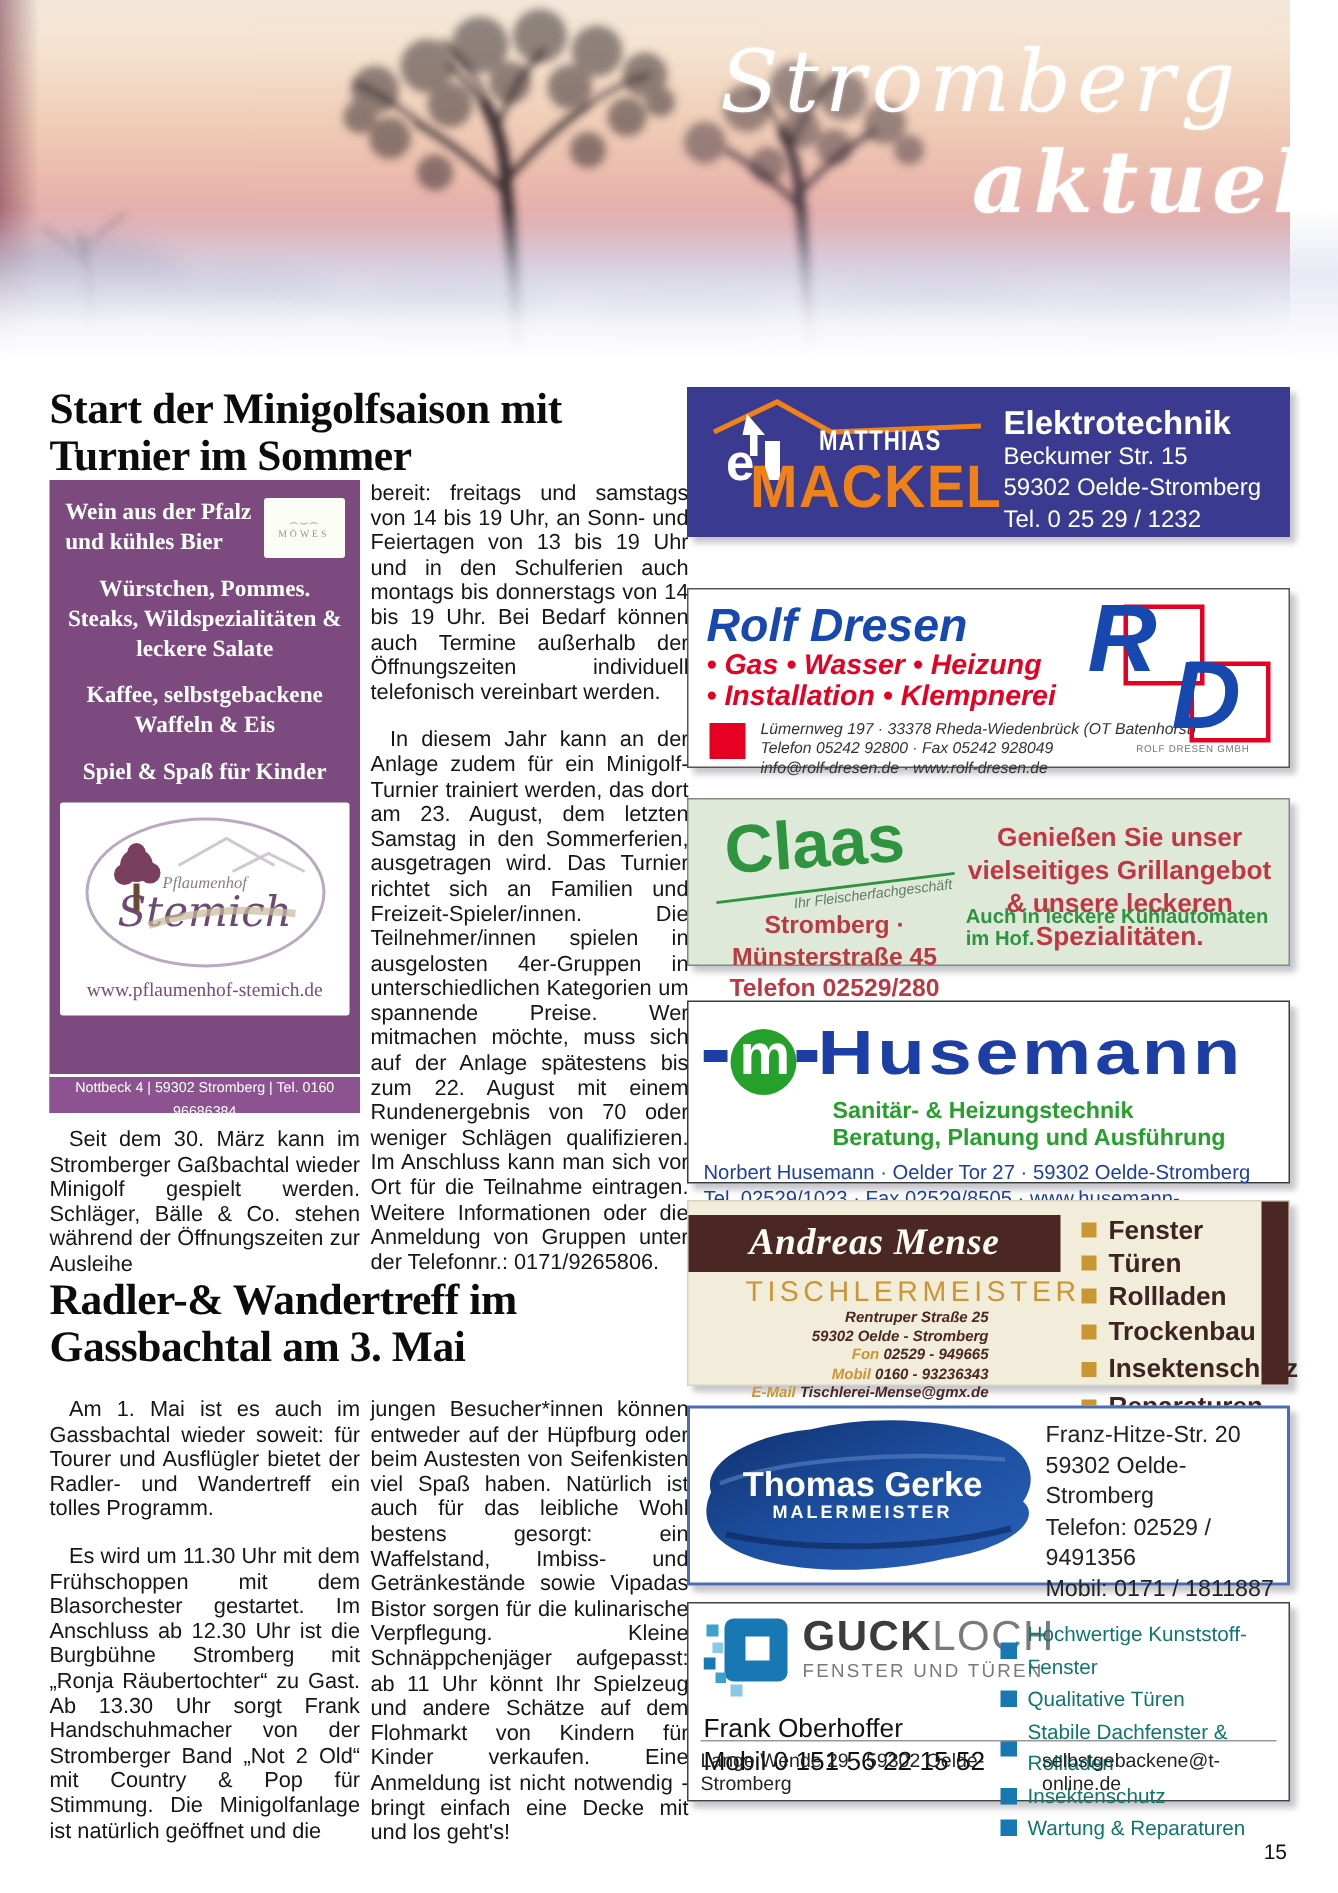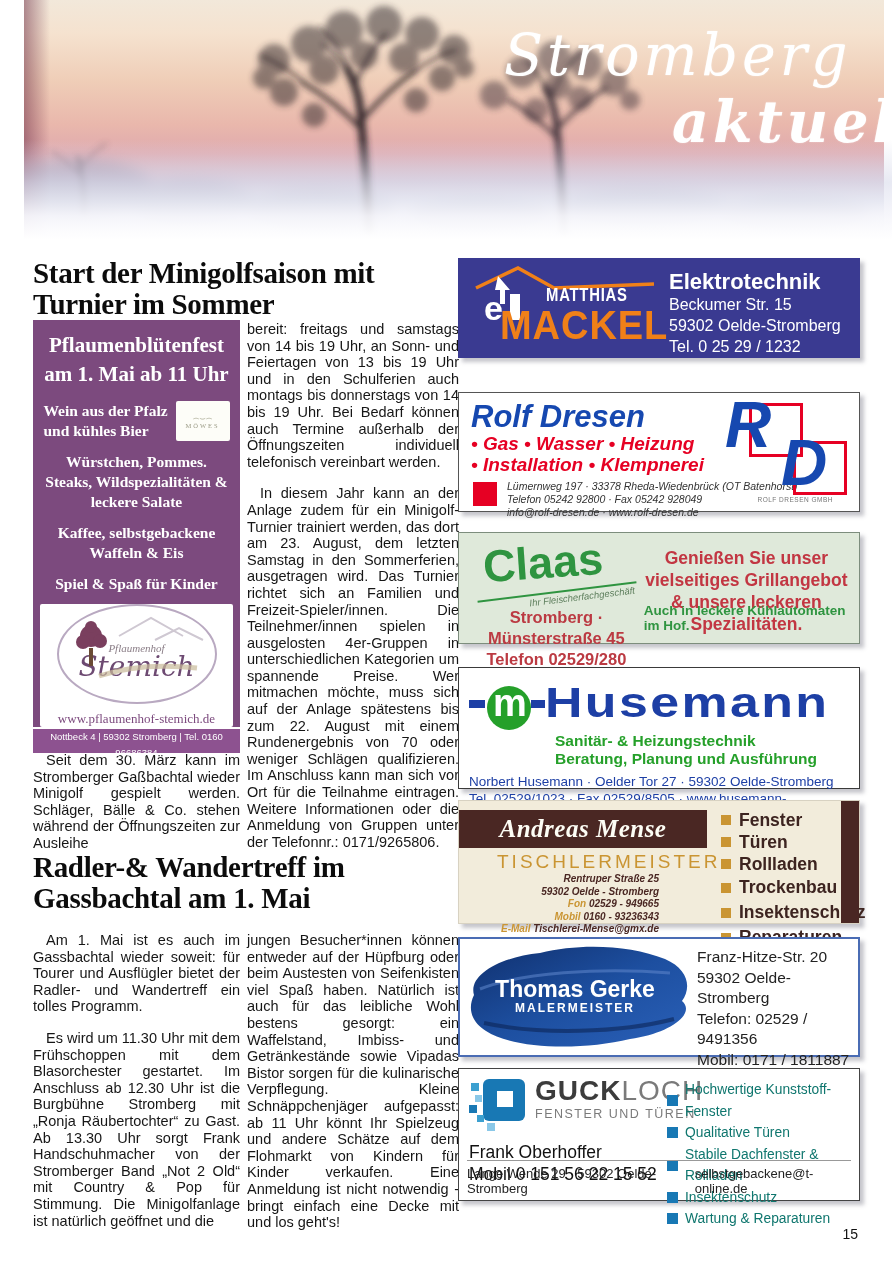--- a/index.html
+++ b/index.html
@@ -2,21 +2,21 @@
 <html lang="de"><head>
 <meta charset="utf-8">
 <style>
   html,body{margin:0;padding:0;background:#888;}
   .page{position:relative;width:892px;height:1262px;background:#fff;margin:0 auto;
         font-family:"Liberation Sans",sans-serif;overflow:hidden;}
 
   
   .hdr{position:absolute;left:0;top:0;width:860px;height:240px;
        background:linear-gradient(180deg,#f2e8da 0%,#f5e2cf 14%,#efcdb7 34%,
-       #e9b7ac 52%,#dfa9ae 64%,#d2b3c3 74%,#c6c9dc 84%,#eceef5 93%,#ffffff 100%);margin-left:24px;}
+       #e9b7ac 52%,#dfa9ae 64%,#d2b3c3 74%,#c6c9dc 84%,#eceef5 93%,#ffffff 100%);}
   .hdr-left-shade{position:absolute;left:0;top:0;width:26px;height:240px;
        background:linear-gradient(90deg,rgba(104,40,66,.5),rgba(104,40,66,0));}
   .hdr-mist{position:absolute;left:0;top:0;width:892px;height:240px;
        background:linear-gradient(180deg,rgba(255,255,255,0) 0%,rgba(255,255,255,0) 58%,
        rgba(222,224,238,.7) 76%,rgba(246,246,251,.95) 90%,#ffffff 100%);}
   .hdr-title{position:absolute;color:#fff;font-family:"DejaVu Serif",serif;
        font-style:italic;letter-spacing:4px;text-shadow:0 0 2px rgba(255,255,255,.4);}
   .hdr-title.l1{top:22px;left:480px;font-size:57px;}
   .hdr-title.l2{top:88px;left:648px;font-size:57px;font-weight:bold;}
 
@@ -240,36 +240,32 @@
     <p class="noindent">bereit: freitags und samstags von 14 bis 19 Uhr, an Sonn- und Feiertagen von 13 bis 19 Uhr und in den Schulferien auch montags bis donnerstags von 14 bis 19 Uhr. Bei Bedarf können auch Termine außerhalb der Öffnungszeiten individuell telefonisch vereinbart werden.</p>
     <p>In diesem Jahr kann an der Anlage zudem für ein Minigolf-Turnier trainiert werden, das dort am 23. August, dem letzten Samstag in den Sommerferien, ausgetragen wird. Das Turnier richtet sich an Familien und Freizeit-Spieler/innen. Die Teilnehmer/innen spielen in ausgelosten 4er-Gruppen in unterschiedlichen Kategorien um spannende Preise. Wer mitmachen möchte, muss sich auf der Anlage spätestens bis zum 22. August mit einem Rundenergebnis von 70 oder weniger Schlägen qualifizieren. Im Anschluss kann man sich vor Ort für die Teilnahme eintragen. Weitere Informationen oder die Anmeldung von Gruppen unter der Telefonnr.: 0171/9265806.</p>
   </div>
 
   <div class="col" style="left:33px;top:752px;width:207px;">
     <p>Seit dem 30. März kann im Stromberger Gaßbachtal wieder Minigolf gespielt werden. Schläger, Bälle &amp; Co. stehen während der Öffnungszeiten zur Ausleihe</p>
   </div>
 
   <div class="art-title" style="left:33px;top:852px;width:425px;">
     <div>Radler-&amp; Wandertreff im</div>
-    <div>Gassbachtal am 1. Mai</div>
+    <div>Gassbachtal am 3. Mai</div>
   </div>
 
   <div class="col" style="left:33px;top:932px;width:207px;">
     <p>Am 1. Mai ist es auch im Gassbachtal wieder soweit: für Tourer und Ausflügler bietet der Radler- und Wandertreff ein tolles Programm.</p>
     <p>Es wird um 11.30 Uhr mit dem Frühschoppen mit dem Blasorchester gestartet. Im Anschluss ab 12.30 Uhr ist die Burgbühne Stromberg mit „Ronja Räubertochter“ zu Gast. Ab 13.30 Uhr sorgt Frank Handschuhmacher von der Stromberger Band „Not 2 Old“ mit Country &amp; Pop für Stimmung. Die Minigolfanlage ist natürlich geöffnet und die</p>
   </div>
   <div class="col" style="left:247px;top:932px;width:212px;">
     <p class="noindent">jungen Besucher*innen können entweder auf der Hüpfburg oder beim Austesten von Seifenkisten viel Spaß haben. Natürlich ist auch für das leibliche Wohl bestens gesorgt: ein Waffelstand, Imbiss- und Getränkestände sowie Vipadas Bistor sorgen für die kulinarische Verpflegung. Kleine Schnäppchenjäger aufgepasst: ab 11 Uhr könnt Ihr Spielzeug und andere Schätze auf dem Flohmarkt von Kindern für Kinder verkaufen. Eine Anmeldung ist nicht notwendig - bringt einfach eine Decke mit und los geht's!</p>
   </div>
 
   <div class="stemich">
-    <div class="st-head">
-      <div>Pflaumenblütenfest</div>
-      <div>am 1. Mai ab 11 Uhr</div>
-    </div>
     <div class="st-row">
       <div class="st-offer" style="text-align:left;">
         <div>Wein aus der Pfalz</div>
         <div>und kühles Bier</div>
       </div>
       <div class="st-badge">
         <div class="glyph">⌢⌣⌢</div>
         <div class="txt">MÖWES</div>
       </div>
     </div>

